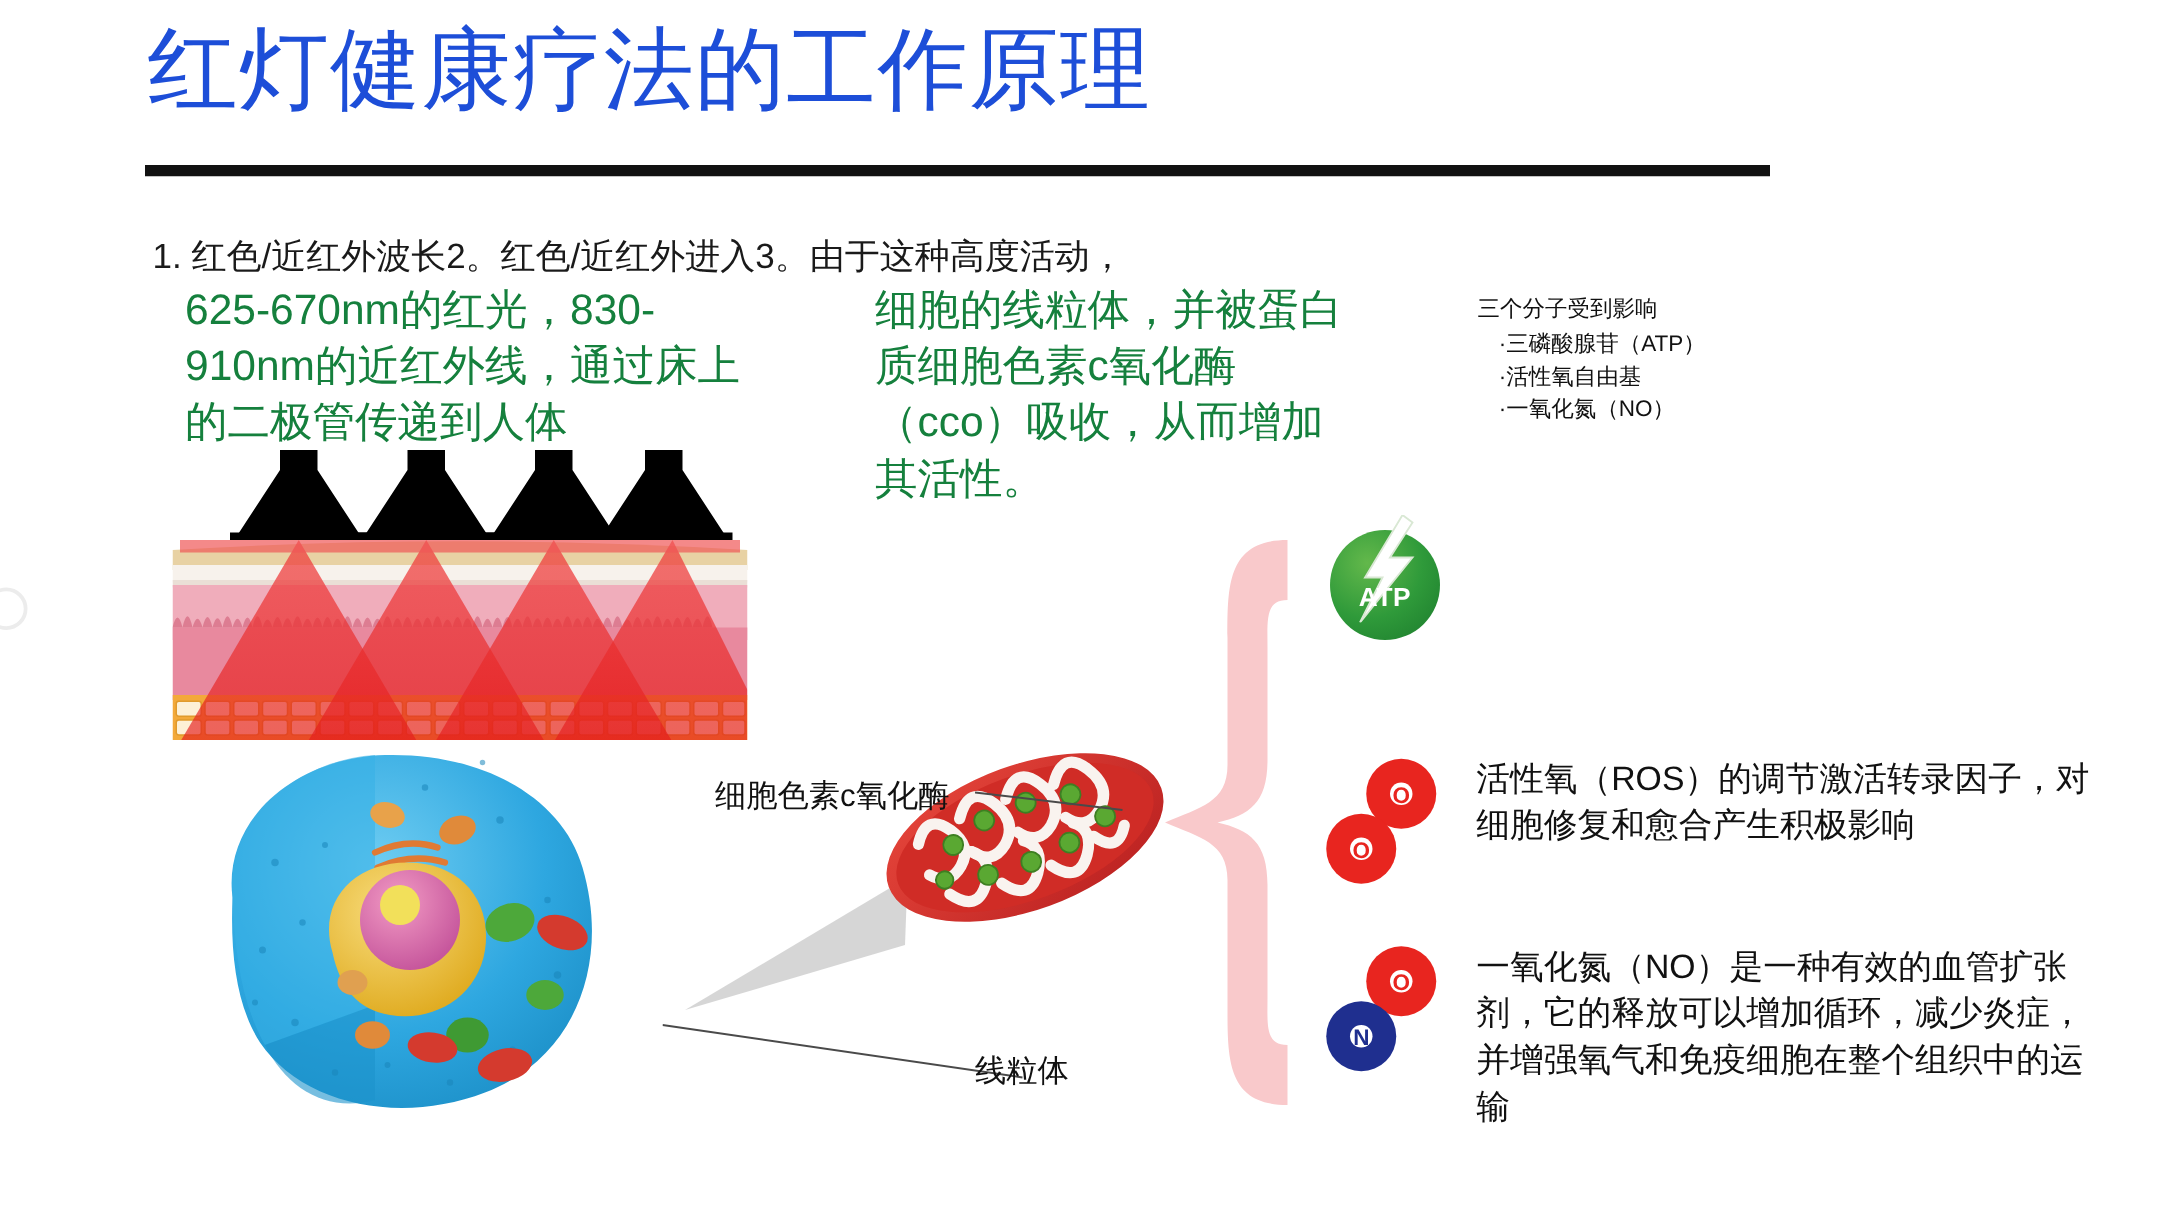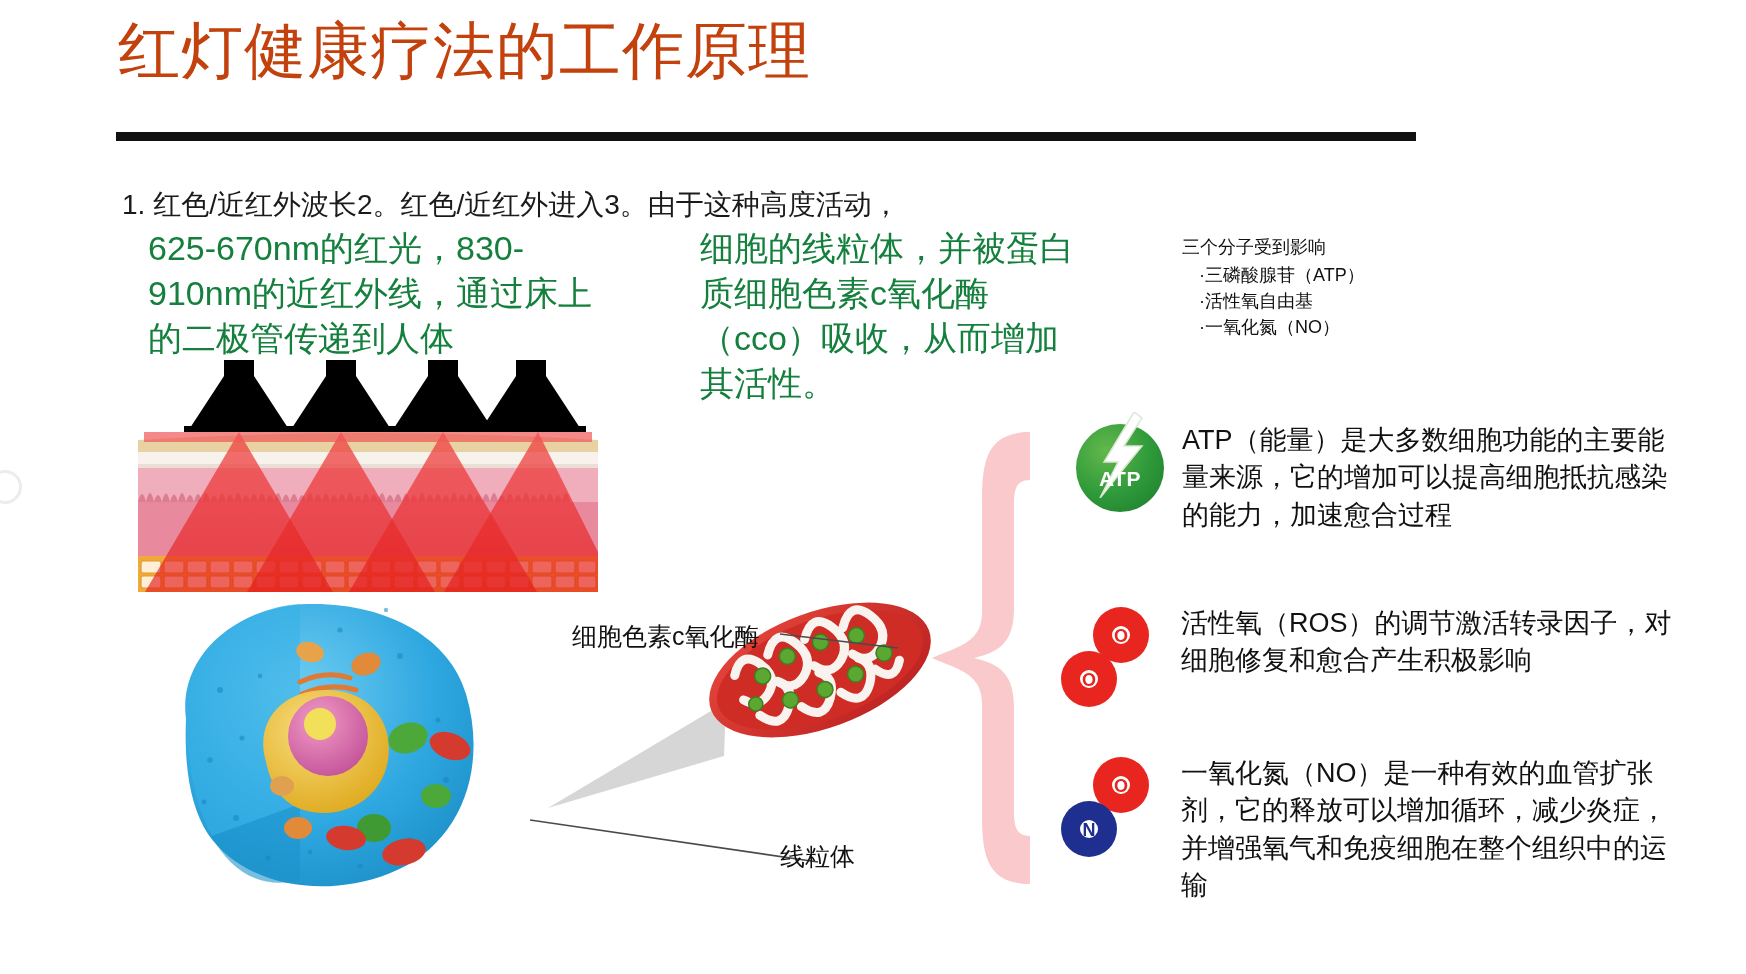--- a/index.html
+++ b/index.html
@@ -15,24 +15,24 @@
     height: 974px;
     background: #ffffff;
     overflow: hidden;
   }
 
   
   #title {
     position: absolute;
     left: 118px;
     top: 18px;
-    font-size: 62px;
+    font-size: 72px;
     line-height: 1.08;
     font-weight: 400;
-    color: #c2410c;
+    color: #1d4ed8;
     letter-spacing: 1px;
     white-space: nowrap;
   }
   #title-rule {
     position: absolute;
     left: 116px;
     top: 132px;
     width: 1300px;
     height: 9px;
     background: #111111;
@@ -104,21 +104,21 @@
     flex: 0 0 auto;
     width: 100px;
     height: 100px;
     position: relative;
   }
   #row-ros .icon-slot, #row-no .icon-slot { width: 104px; height: 104px; }
 
   
   .atp-badge {
     position: absolute;
-    left: 16px; top: 2px;
+    left: 4px; top: 2px;
     width: 88px; height: 88px;
     border-radius: 50%;
     background: radial-gradient(circle at 34% 30%, #63b84b 0%, #2f9a3a 52%, #1b7a2c 100%);
     overflow: visible;
   }
   .atp-badge .bolt {
     position: absolute;
     left: 18px; top: -12px;
     width: 54px; height: 86px;
   }
@@ -442,21 +442,20 @@
 
   <div class="mol-row" id="row-atp">
     <div class="icon-slot">
       <div class="atp-badge">
         <svg class="bolt" viewBox="0 0 54 86">
           <polygon points="40,0 10,50 24,50 6,86 48,34 30,34 48,6" fill="#ffffff" stroke="#d9e8d4" stroke-width="1.5"></polygon>
         </svg>
         <div class="atp-word">ATP</div>
       </div>
     </div>
-    <div class="mol-text">ATP（能量）是大多数细胞功能的主要能量来源，它的增加可以提高细胞抵抗感染的能力，加速愈合过程</div>
   </div>
 
   <div class="mol-row" id="row-ros">
     <div class="icon-slot">
       <svg class="mol-gfx" viewBox="0 0 104 104">
         <line x1="62" y1="34" x2="38" y2="70" stroke="#3b3b3b" stroke-width="7"></line>
         <circle cx="66" cy="30" r="28" fill="#e8251f"></circle>
         <circle cx="66" cy="30" r="9" fill="#ffffff"></circle>
         <text x="66" y="37" font-size="18" font-weight="bold" fill="#e8251f" text-anchor="middle" font-family="Liberation Sans, sans-serif">O</text>
         <circle cx="34" cy="74" r="28" fill="#e8251f"></circle>

